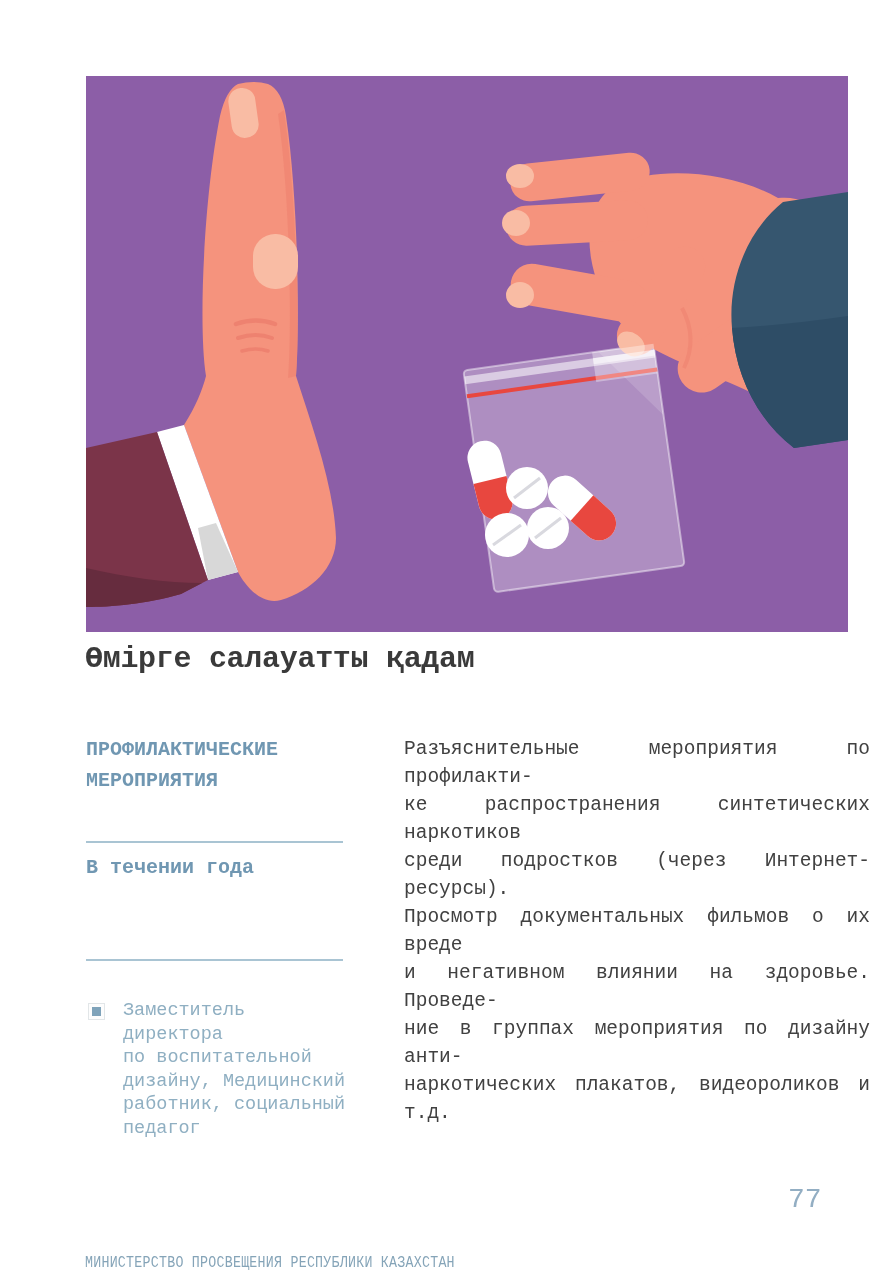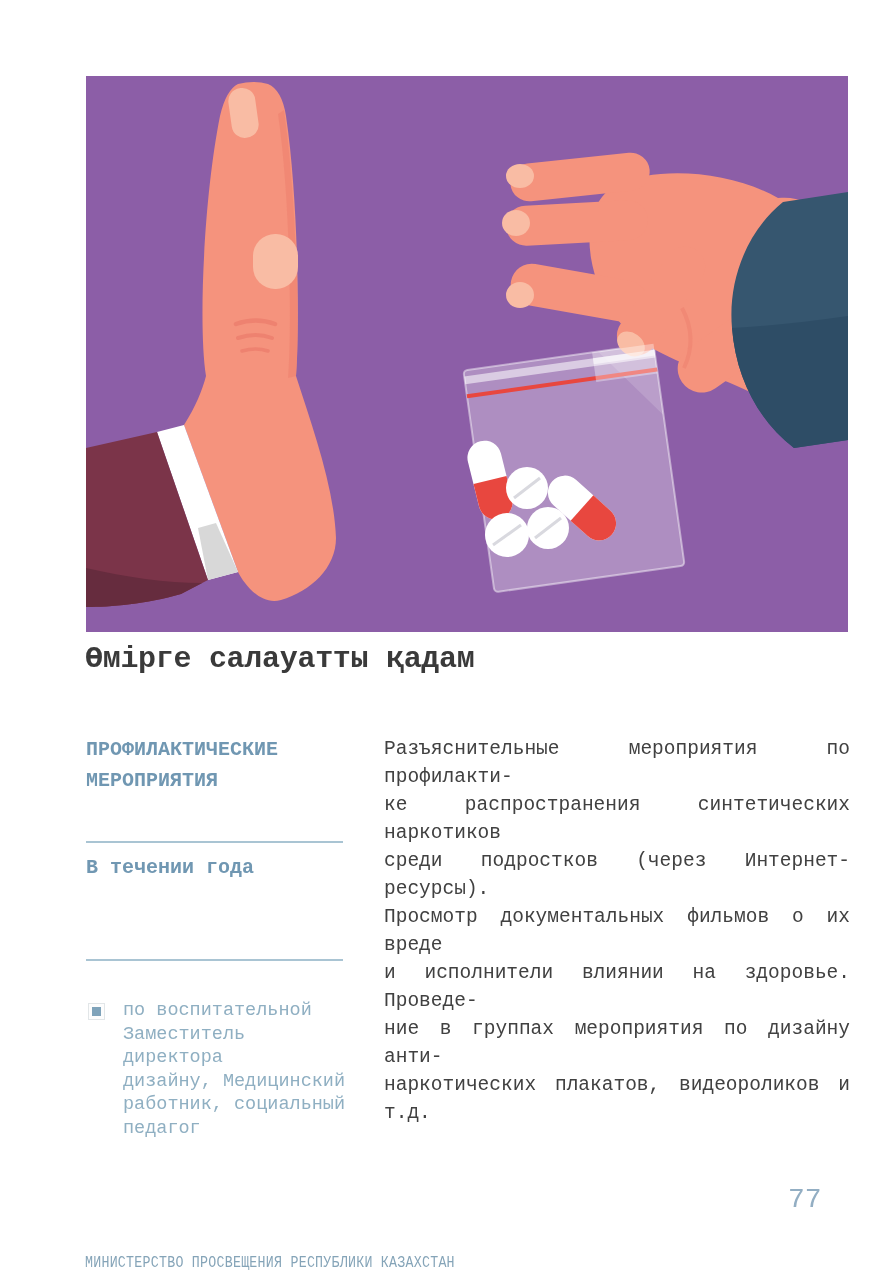--- a/index.html
+++ b/index.html
@@ -35,21 +35,21 @@
   .bullet-square{
     position:absolute;left:3px;top:3px;width:9px;height:9px;
     background:var(--bullet-fill,#7fa3ba);
   }
   .bullet-text{
     position:absolute;left:37px;top:0;width:225px;
     font-size:18.5px;line-height:23.5px;color:var(--light-blue,#8fafc2);
   }
   
   .main-text{
-    position:absolute;left:356px;top:735px;width:466px;
+    position:absolute;left:376px;top:735px;width:466px;
     font-size:19.5px;line-height:28px;color:var(--body-text,#414141);
   }
   .main-text .text-line{text-align:justify;text-align-last:justify;}
   .main-text .text-line:last-child{text-align-last:left;}
   
   .footer-ministry{
     position:absolute;left:57px;top:1254px;
     font-size:16px;color:var(--footer-blue,#85a4b8);white-space:nowrap;
   }
   .footer-ministry .squeeze{
@@ -173,34 +173,34 @@
   <div class="sec-title sec1">ПРОФИЛАКТИЧЕСКИЕ МЕРОПРИЯТИЯ</div>
   <div class="divider div1"></div>
   <div class="sec-title sec2">В течении года</div>
   <div class="divider div2"></div>
 
   <div class="bullet-row">
     <span class="bullet-box">
       <span class="bullet-square"></span>
     </span>
     <div class="bullet-text">
+        <div class="resp-line">Заместитель директора</div>
         <div class="resp-line">по воспитательной</div>
-        <div class="resp-line">Заместитель директора</div>
         <div class="resp-line">дизайну, Медицинский</div>
         <div class="resp-line">работник, социальный</div>
         <div class="resp-line">педагог</div>
       </div>
   </div>
 
   <div class="main-text">
       <div class="text-line">Разъяснительные мероприятия по профилакти-</div>
       <div class="text-line">ке распространения синтетических наркотиков</div>
       <div class="text-line">среди подростков (через Интернет-ресурсы).</div>
       <div class="text-line">Просмотр документальных фильмов о их вреде</div>
-      <div class="text-line">и исполнители влиянии на здоровье. Проведе-</div>
+      <div class="text-line">и негативном влиянии на здоровье. Проведе-</div>
       <div class="text-line">ние в группах мероприятия по дизайну анти-</div>
       <div class="text-line">наркотических плакатов, видеороликов и т.д.</div>
     </div>
 
   <div class="footer-ministry">
     <span class="squeeze">МИНИСТЕРСТВО ПРОСВЕЩЕНИЯ РЕСПУБЛИКИ КАЗАХСТАН</span>
   </div>
   <div class="page-number">77</div>
 
 </div>

